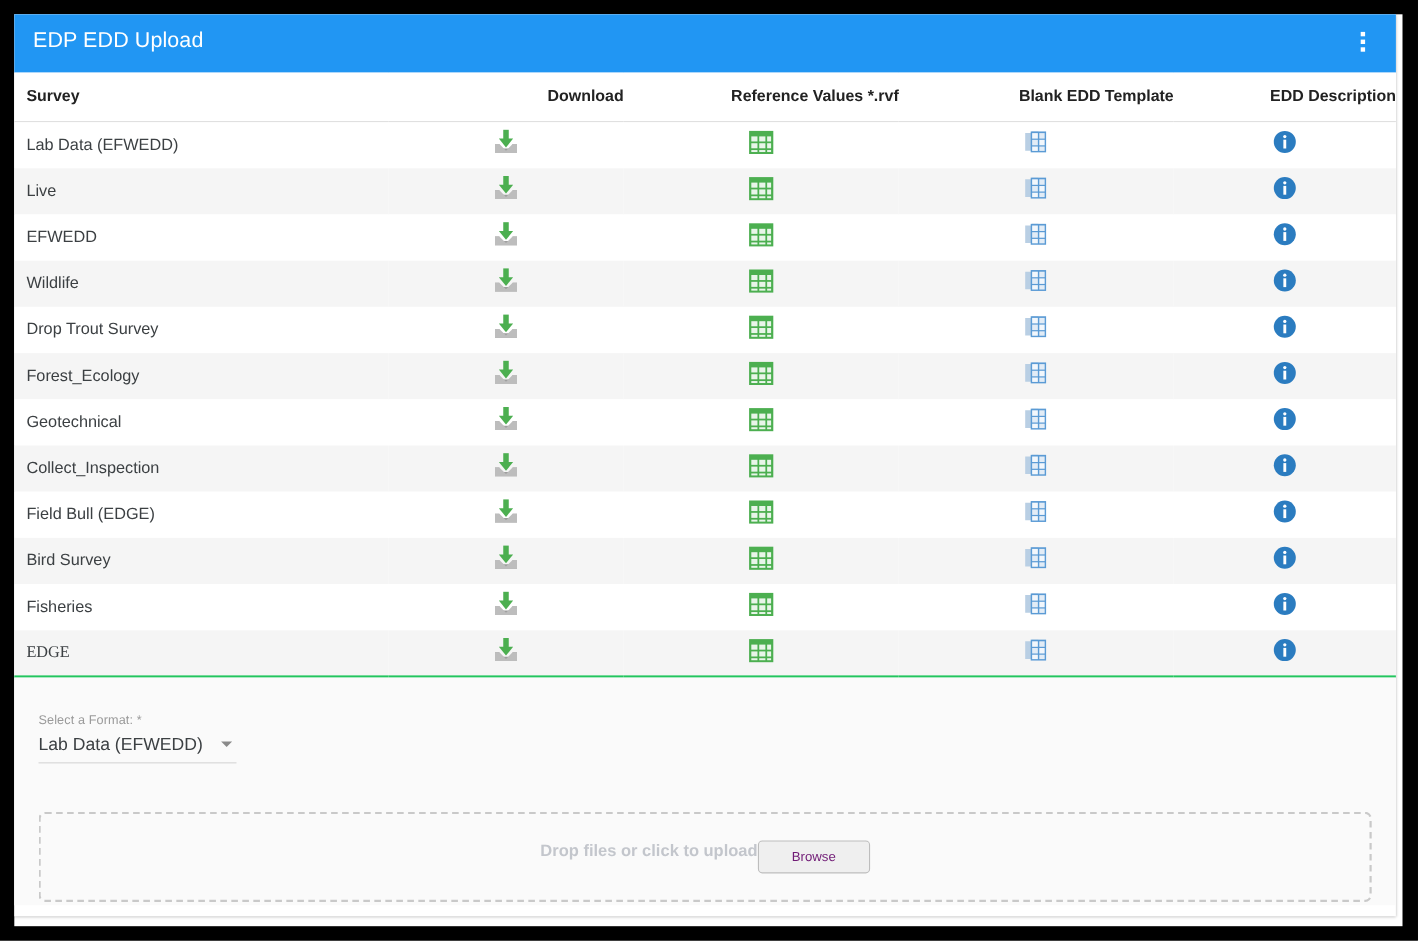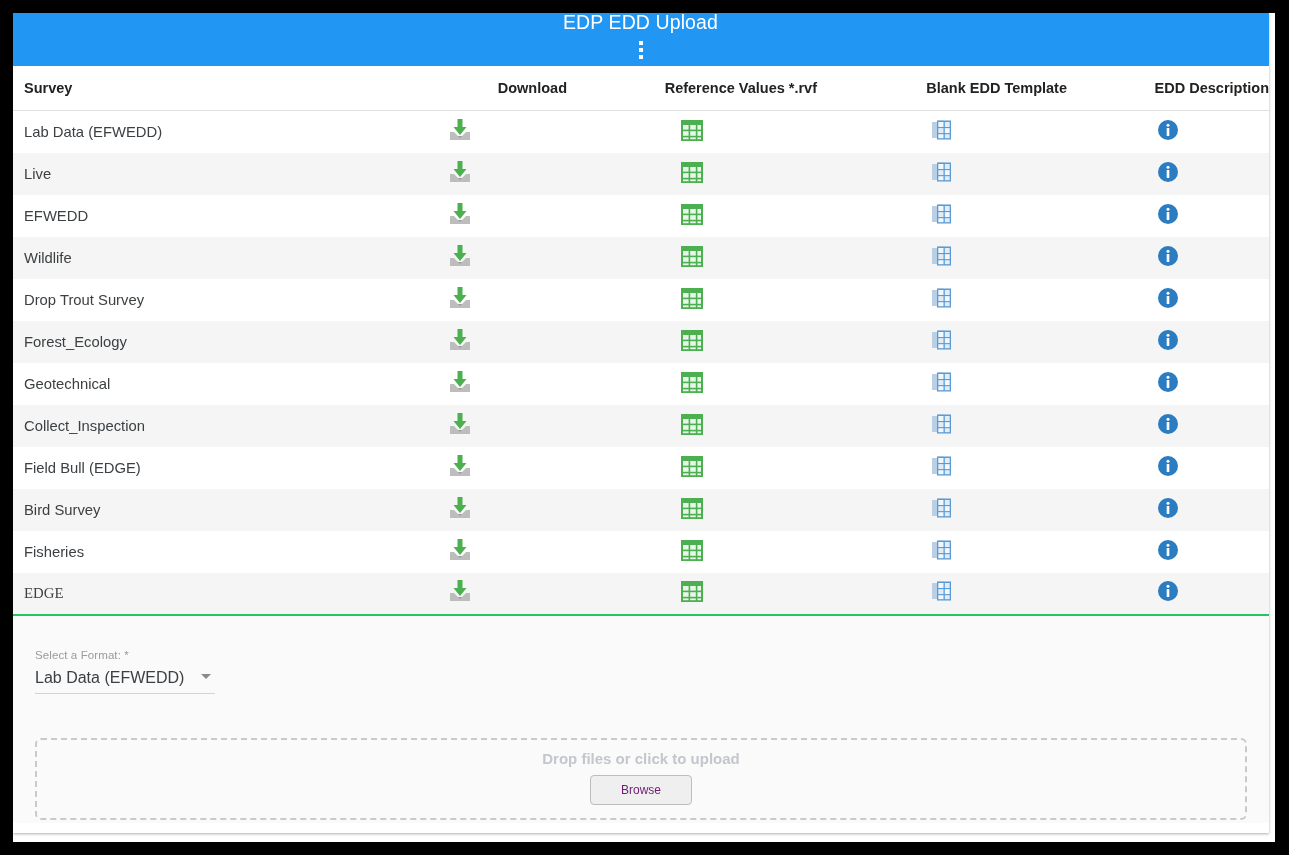--- a/index.html
+++ b/index.html
@@ -43,21 +43,20 @@
   }
 
   
   .card-header {
     height: 53px;
     background: #2196f3;
     display: flex;
     align-items: center;
     justify-content: space-between;
     padding: 0 18px 4px 17px;
-    flex-direction: column;
   }
   .card-title {
     color: #ffffff;
     font-size: 19.5px;
     font-weight: 400;
     letter-spacing: 0.1px;
     line-height: 1;
   }
   .kebab {
     width: 24px;
@@ -169,21 +168,21 @@
   .dropzone {
     position: absolute;
     left: 22px;
     top: 122px;
     width: 1212px;
     height: 82px;
     border: 2px dashed #c9c9c9;
     border-radius: 6px;
     background: transparent;
     display: flex;
-    flex-direction: column;
+    flex-direction: row;
     align-items: center;
     justify-content: center;
     cursor: pointer;
   }
   .dz-text {
     font-size: 15px;
     font-weight: bold;
     color: #c3c6cc;
     margin-top: -2px;
     margin-bottom: 8px;

